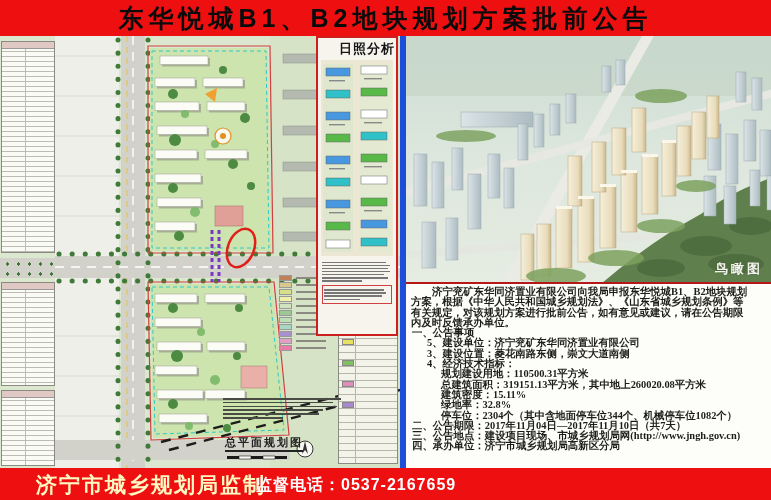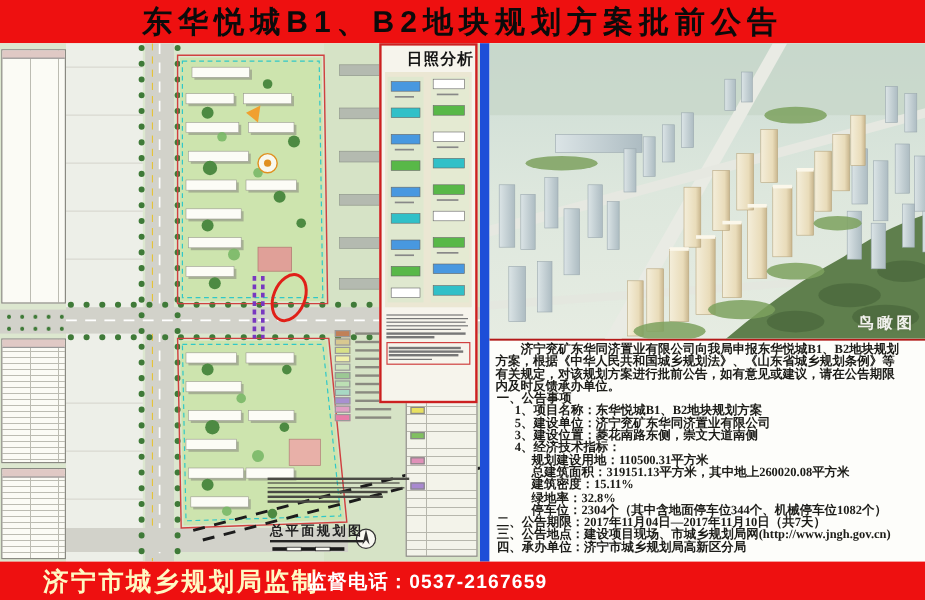--- a/index.html
+++ b/index.html
@@ -49,21 +49,21 @@
   .sunshine-panel{position:absolute;left:316px;top:36px;width:82px;height:300px;background:#f6f4ec;
                   border:2px solid #cc2020;box-sizing:border-box;overflow:hidden;padding-left:20px;}
   .sunshine-title{font-weight:bold;font-size:13px;text-align:center;color:#141414;padding-top:2px;
                   letter-spacing:1px;font-family:"Liberation Serif",serif;}
   .sun-diagram{position:absolute;left:3px;top:22px;width:72px;height:196px;background:#ebe7d3;}
   .sun-text{position:absolute;left:4px;top:222px;width:70px;}
   .sun-text .tl{height:1.5px;background:#777;margin:1.6px 0;}
   .sun-redbox{border:1px solid #d04040;margin-top:3px;padding:2px 1px 1px 1px;}
 
   
-  .right-col{position:absolute;left:400px;top:36px;width:371px;height:432px;border-left:8px solid #1d4ed8;
+  .right-col{position:absolute;left:400px;top:36px;width:371px;height:432px;border-left:6px solid #1d4ed8;
              box-sizing:border-box;}
   .aerial{position:relative;width:100%;height:248px;overflow:hidden;border-bottom:2px solid #b51818;
           box-sizing:border-box;background:#dfe8e0;}
   .aerial-label{position:absolute;right:8px;bottom:4px;color:#f2f2ee;font-size:13px;letter-spacing:3px;
                 font-weight:bold;font-family:"Liberation Serif",serif;text-shadow:0 0 2px #55663f;}
   .notice{position:absolute;top:248px;left:0;width:100%;height:184px;background:#fdfdfa;color:#1c1c18;
           font-family:"Liberation Serif",serif;font-weight:bold;font-size:10.4px;line-height:10.3px;
           padding:3px 19px 0 5px;box-sizing:border-box;overflow:hidden;}
   .notice .intro{text-indent:21px;margin:0 0 0 0;}
   .nline{white-space:nowrap;}
@@ -473,21 +473,20 @@
           <ellipse cx="255" cy="60" rx="26" ry="7"></ellipse>
             <ellipse cx="60" cy="100" rx="30" ry="6"></ellipse>
         </g>
       </svg>
       <span class="aerial-label">鸟瞰图</span>
     </div>
 
     <div class="notice">
       <p class="intro">济宁兖矿东华同济置业有限公司向我局申报东华悦城B1、B2地块规划方案，根据《中华人民共和国城乡规划法》、《山东省城乡规划条例》等有关规定，对该规划方案进行批前公告，如有意见或建议，请在公告期限内及时反馈承办单位。</p>
       <div class="nline ind0">一、公告事项</div>
-      <div class="nline ind1">1、项目名称：东华悦城B1、B2地块规划方案</div>
       <div class="nline ind1">5、建设单位：济宁兖矿东华同济置业有限公司</div>
       <div class="nline ind1">3、建设位置：菱花南路东侧，崇文大道南侧</div>
       <div class="nline ind1">4、经济技术指标：</div>
       <div class="nline ind2">规划建设用地：110500.31平方米</div>
       <div class="nline ind2">总建筑面积：319151.13平方米，其中地上260020.08平方米</div>
       <div class="nline ind2">建筑密度：15.11%</div>
       <div class="nline ind2">绿地率：32.8%</div>
       <div class="nline ind2">停车位：2304个（其中含地面停车位344个、机械停车位1082个）</div>
       <div class="nline ind0">二、公告期限：2017年11月04日—2017年11月10日（共7天）</div>
       <div class="nline ind0">三、公告地点：建设项目现场、市城乡规划局网(http://www.jngh.gov.cn)</div>

